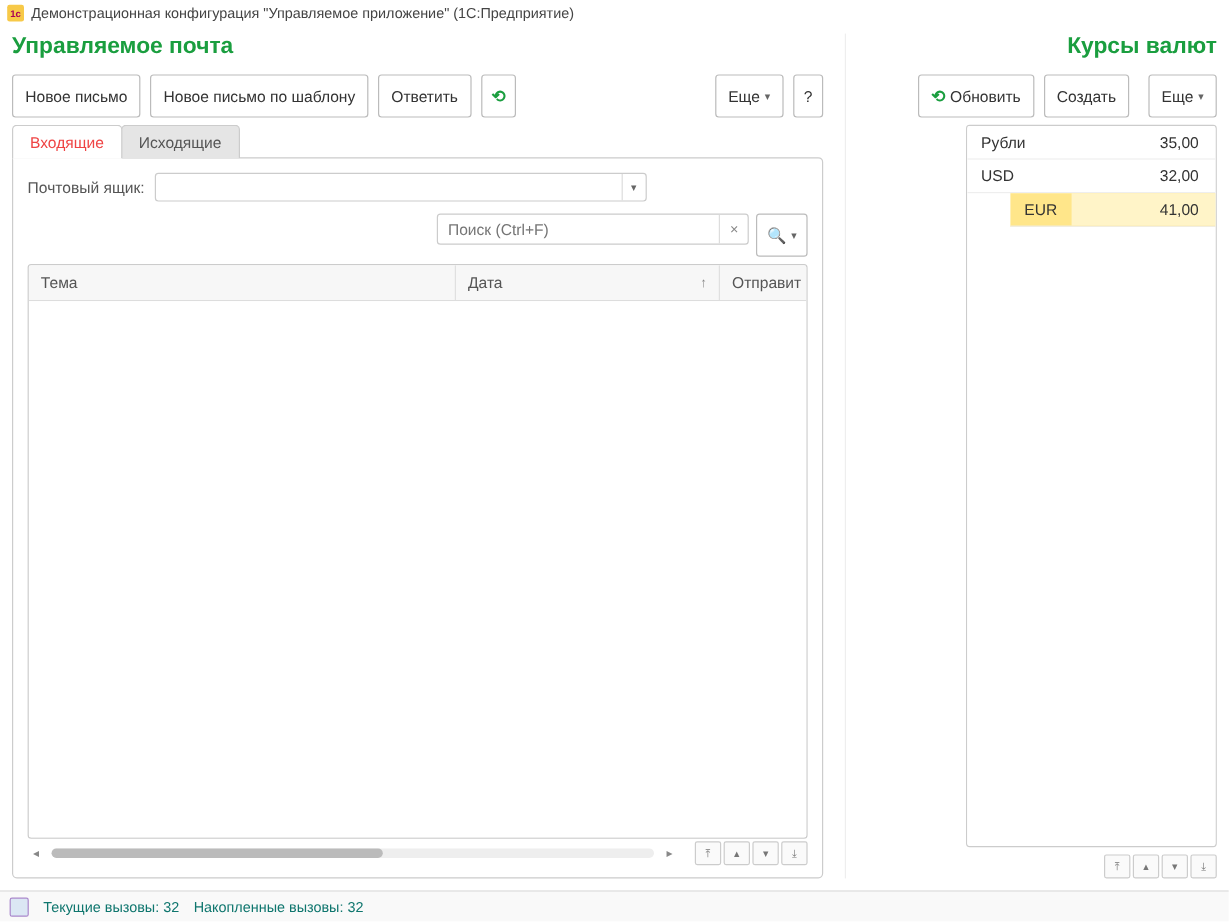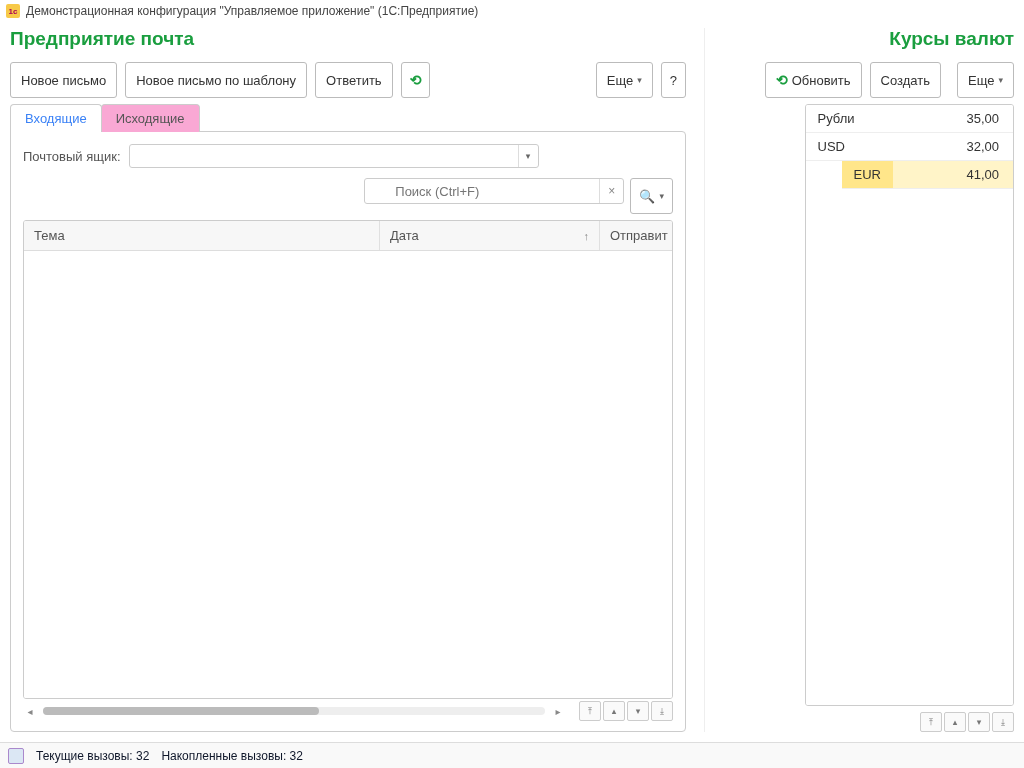--- a/index.html
+++ b/index.html
@@ -9,32 +9,32 @@
 .main { flex: 1; display: flex; padding: 6px 10px 10px 10px; gap: 18px; overflow: hidden; }
 .panel-left { flex: 0 0 676px; display: flex; flex-direction: column; }
 .panel-right { flex: 1; display: flex; flex-direction: column; border-left: 1px solid #eee; padding-left: 18px; align-items: flex-end; }
 .section-title { font-size: 19px; font-weight: bold; color: #1a9e3f; margin-bottom: 12px; }
 .toolbar { display: flex; align-items: center; gap: 8px; margin-bottom: 6px; flex-wrap: nowrap; }
 .btn { border: 1px solid #bbb; background: #fff; border-radius: 3px; padding: 5px 10px; font-size: 13px; color: #333; cursor: pointer; display: inline-flex; align-items: center; gap: 4px; white-space: nowrap; height: 36px; }
 .btn .caret { font-size: 9px; color: #666; }
 .btn-icon { padding: 5px 8px; }
 .spacer { flex: 1; }
 .tabs { display: flex; position: relative; z-index: 2; }
-.tab { border: 1px solid #ccc; border-bottom: none; padding: 6px 14px; font-size: 13px; background: #f9a8d4; color: #555; cursor: pointer; border-radius: 4px 4px 0 0; margin-right: -1px; }
-.tab.active { background: #fff; color: #3b82f6; position: relative; text-align: center; }
+.tab { border: 1px solid #ccc; border-bottom: none; padding: 6px 14px; font-size: 13px; background: #e5e5e5; color: #555; cursor: pointer; border-radius: 4px 4px 0 0; margin-right: -1px; }
+.tab.active { background: #fff; color: #ef4444; position: relative; text-align: center; }
 .tab.active::after { content: ''; position: absolute; left: 0; right: 0; bottom: -1px; height: 1px; background: #fff; }
 .tab-body { border: 1px solid #ccc; border-radius: 0 4px 4px 4px; flex: 1; display: flex; flex-direction: column; padding: 12px; overflow: hidden; margin-top: -1px; }
 .row-field { display: flex; align-items: center; gap: 8px; margin-bottom: 10px; }
 .row-field label { font-size: 13px; color: #555; }
 .select-box { flex: 1; max-width: 410px; height: 24px; border: 1px solid #ccc; border-radius: 3px; background: #fff; display: flex; align-items: stretch; }
 .select-box .value { flex: 1; }
 .select-box .drop { width: 20px; border-left: 1px solid #ddd; display: flex; align-items: center; justify-content: center; font-size: 9px; color: #666; cursor: pointer; }
 .search-row { display: flex; justify-content: flex-end; gap: 6px; margin-bottom: 6px; }
 .search-input-wrap { display: flex; border: 1px solid #ccc; border-radius: 3px; height: 26px; width: 260px; align-items: stretch; }
-.search-input-wrap input { flex: 1; border: none; outline: none; padding: 0 8px; font-size: 13px; background: transparent; margin-left: 22px; }
+.search-input-wrap input { flex: 1; border: none; outline: none; padding: 0 8px; font-size: 13px; background: transparent; }
 .search-input-wrap .clear { width: 24px; border-left: 1px solid #ddd; display: flex; align-items: center; justify-content: center; font-size: 12px; color: #888; cursor: pointer; }
 .table-wrap { flex: 1; border: 1px solid #ccc; border-radius: 3px; display: flex; flex-direction: column; overflow: hidden; }
 .thead { display: flex; background: #f7f7f7; border-bottom: 1px solid #ddd; height: 30px; }
 .th { padding: 6px 10px; font-size: 13px; color: #555; border-right: 1px solid #e0e0e0; display: flex; align-items: center; gap: 4px; }
 .th:last-child { border-right: none; }
 .th .sort { font-size: 11px; color: #888; margin-left: auto; }
 .tbody { flex: 1; background: #fff; }
 .scroll-row { display: flex; align-items: center; height: 20px; padding-top: 4px; gap: 6px; }
 .scroll-arrow { width: 14px; height: 14px; font-size: 10px; color: #888; display: flex; align-items: center; justify-content: center; cursor: pointer; }
 .scroll-track { flex: 1; height: 8px; background: #eee; border-radius: 4px; position: relative; }
@@ -47,36 +47,36 @@
 .right-th2 { width: 120px; padding: 6px 12px; font-size: 13px; color: #555; text-align: center; }
 .right-tbody { flex: 1; background: #fff; overflow: auto; }
 .right-row { display: flex; border-bottom: 1px solid #eee; height: 28px; align-items: center; }
 .right-row.selected { background: #ffe68a; margin-left: 36px; }
 .right-row.selected .cell-rate { background: #fff4c8; }
 .cell-cur { flex: 1; padding: 0 12px; font-size: 13px; color: #333; }
 .cell-rate { width: 120px; padding: 0 14px; font-size: 13px; color: #333; text-align: right; height: 100%; display: flex; align-items: center; justify-content: flex-end; }
 .right-footer { display: flex; justify-content: flex-end; padding-top: 6px; }
 .statusbar { height: 26px; border-top: 1px solid #ddd; background: #f9f9f9; display: flex; align-items: center; padding: 0 8px; font-size: 12px; gap: 12px; }
 .statusbar .st-icon { width: 16px; height: 16px; background: #dbe7f4; border: 1px solid #a8c; border-radius: 2px; }
-.statusbar .st1 { color: #0f172a; }
+.statusbar .st1 { color: #0f766e; }
 .refresh-icon { color: #1a9e3f; font-weight: bold; font-size: 14px; }
 .search-icon { color: #2b7de9; font-size: 13px; }
 </style>
 </head>
 <body>
 
 <div class="titlebar">
   <span class="app-icon">1c</span>
   <span>Демонстрационная конфигурация "Управляемое приложение"  (1С:Предприятие)</span>
 </div>
 
 <div class="main">
 
   <div class="panel-left">
-    <div class="section-title">Предприятие почта</div>
+    <div class="section-title">Управляемое почта</div>
 
     <div class="toolbar">
       <button class="btn">Новое письмо</button>
       <button class="btn">Новое письмо по шаблону</button>
       <button class="btn">Ответить</button>
       <button class="btn btn-icon">
           <span class="refresh-icon">⟲</span>
         </button>
       <span class="spacer"></span>
       <button class="btn">

